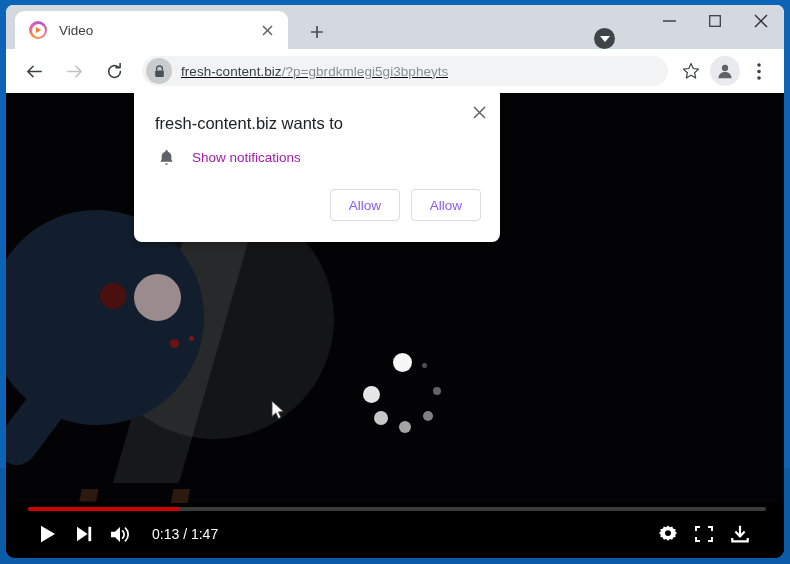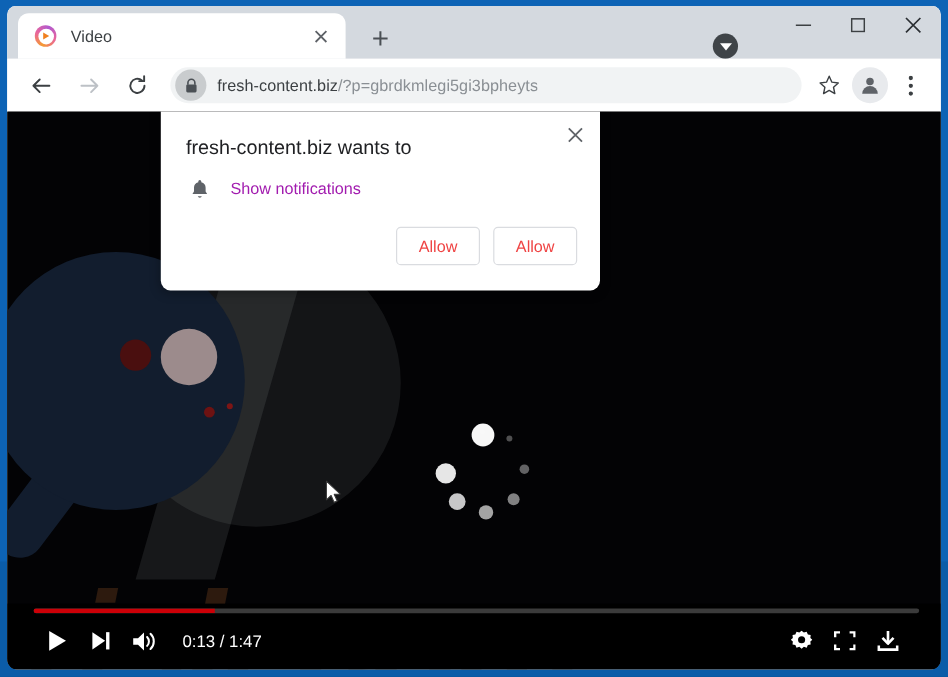--- a/index.html
+++ b/index.html
@@ -134,20 +134,21 @@
   }
   #omnibox {
     flex: 1 1 auto;
     height: 30px;
     margin: 0 6px 0 8px;
     background: #f1f3f4;
     border-radius: 15px;
     display: flex;
     align-items: center;
     padding-left: 4px;
+    text-decoration: underline;
   }
   #site-info-button {
     width: 26px; height: 26px;
     border-radius: 50%;
     background: #c9ccce;
     display: flex; align-items: center; justify-content: center;
     flex: 0 0 auto;
   }
   #omnibox-url {
     margin-left: 9px;
@@ -360,21 +361,21 @@
     display: flex;
     gap: 11px;
   }
   .permission-btn {
     min-width: 70px;
     height: 32px;
     padding: 0 14px;
     border: 1px solid #dadce0;
     border-radius: 4px;
     background: #ffffff;
-    color: #ef4444;
+    color: #8b5cf6;
     font-size: 13.5px;
     font-family: "Liberation Sans", sans-serif;
     cursor: pointer;
     display: flex; align-items: center; justify-content: center;
   }
 </style>
 </head>
 <body>
 
 <div id="window-frame">

